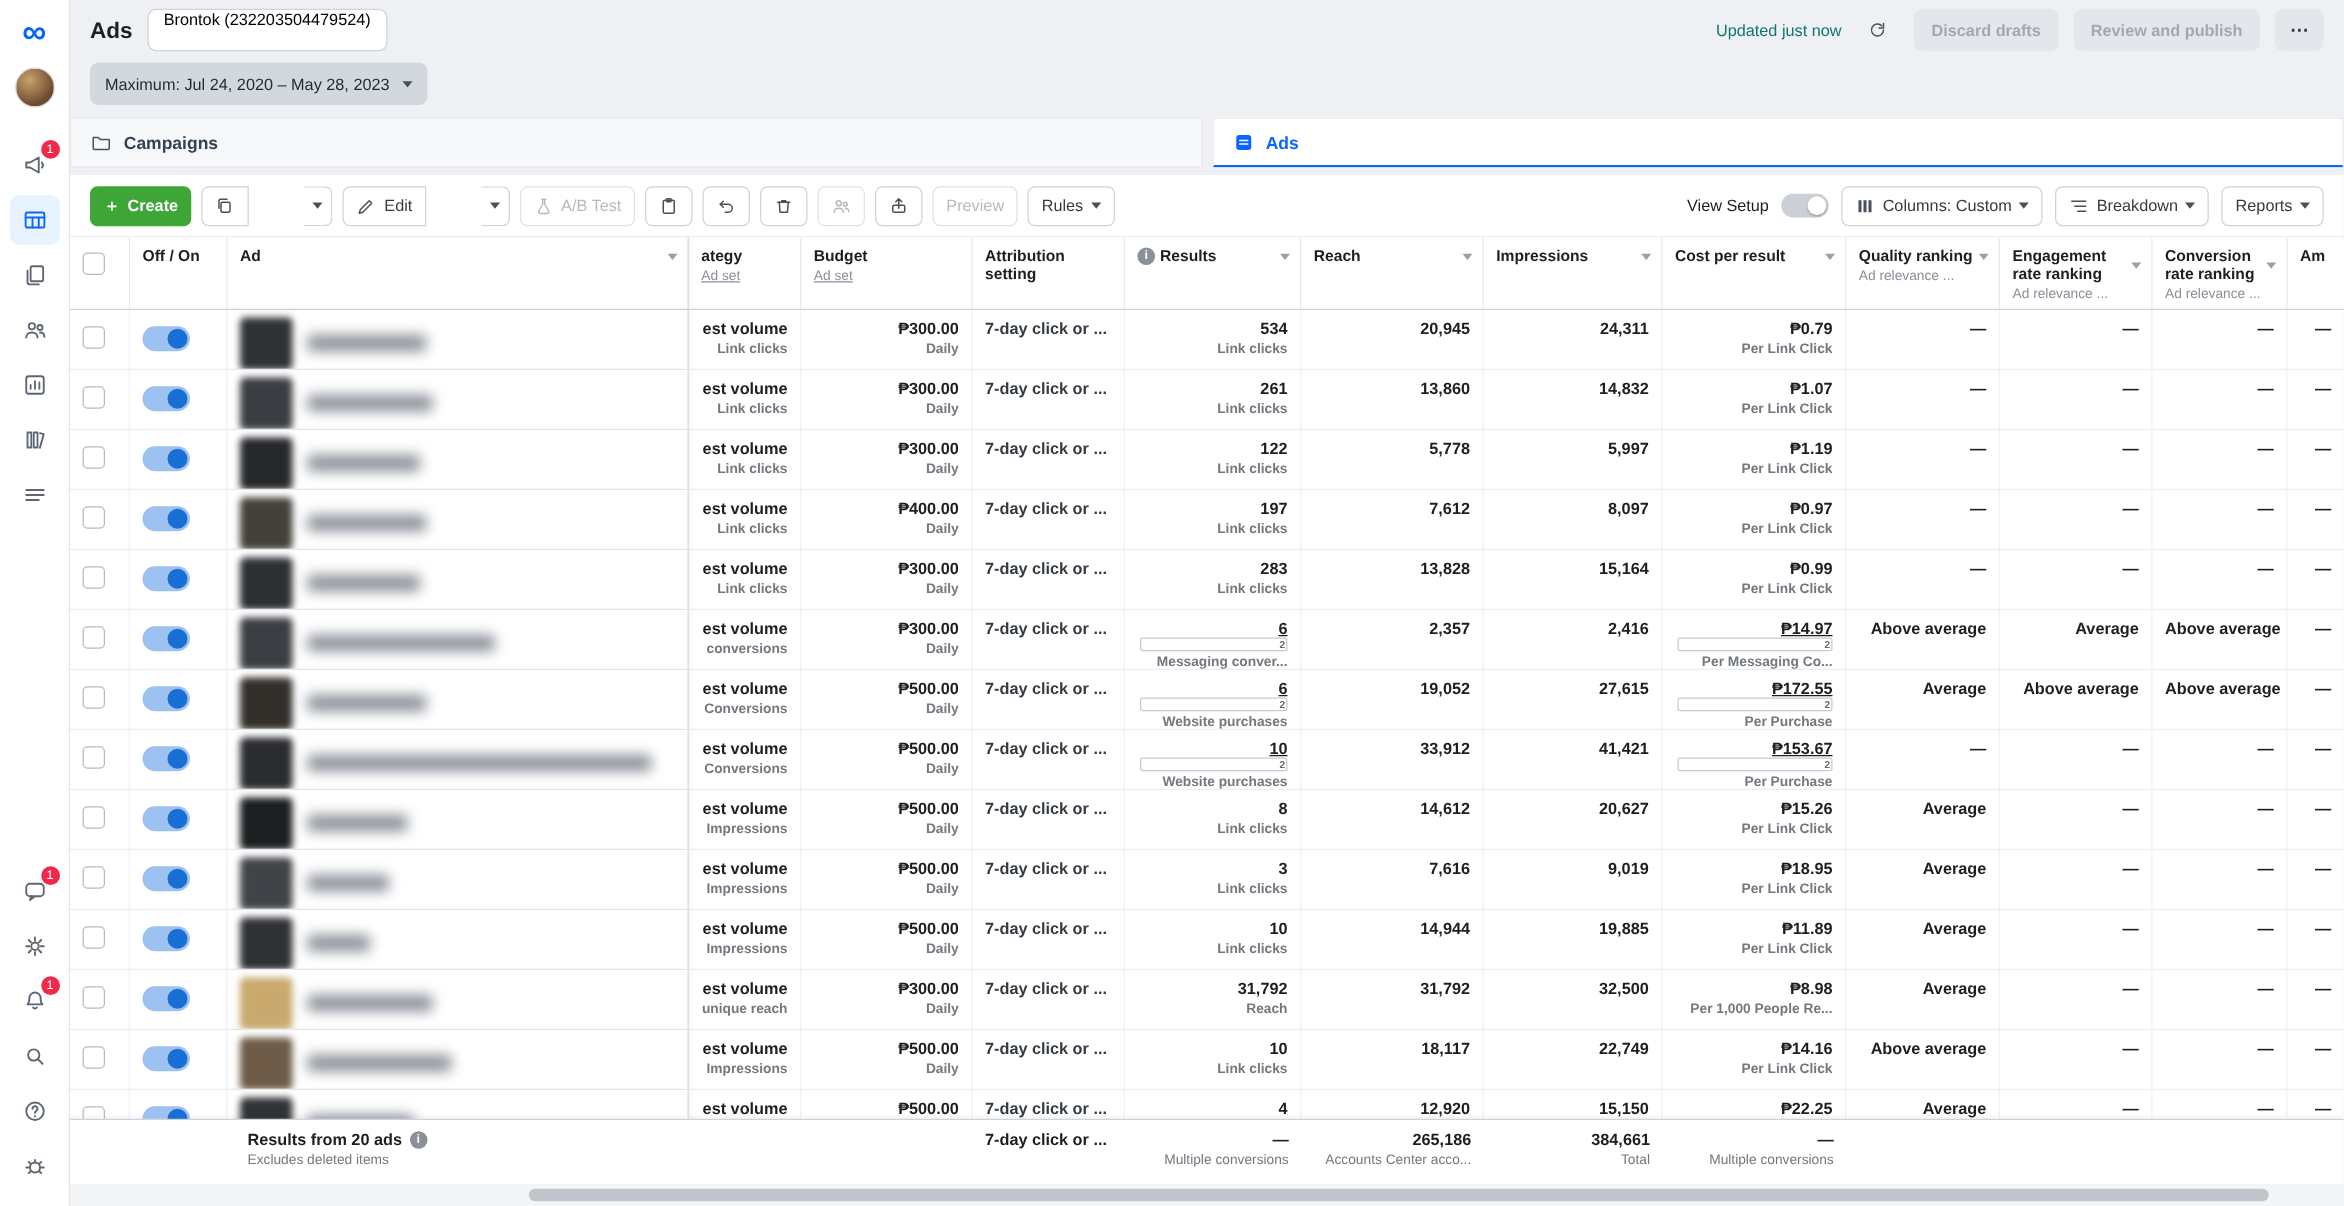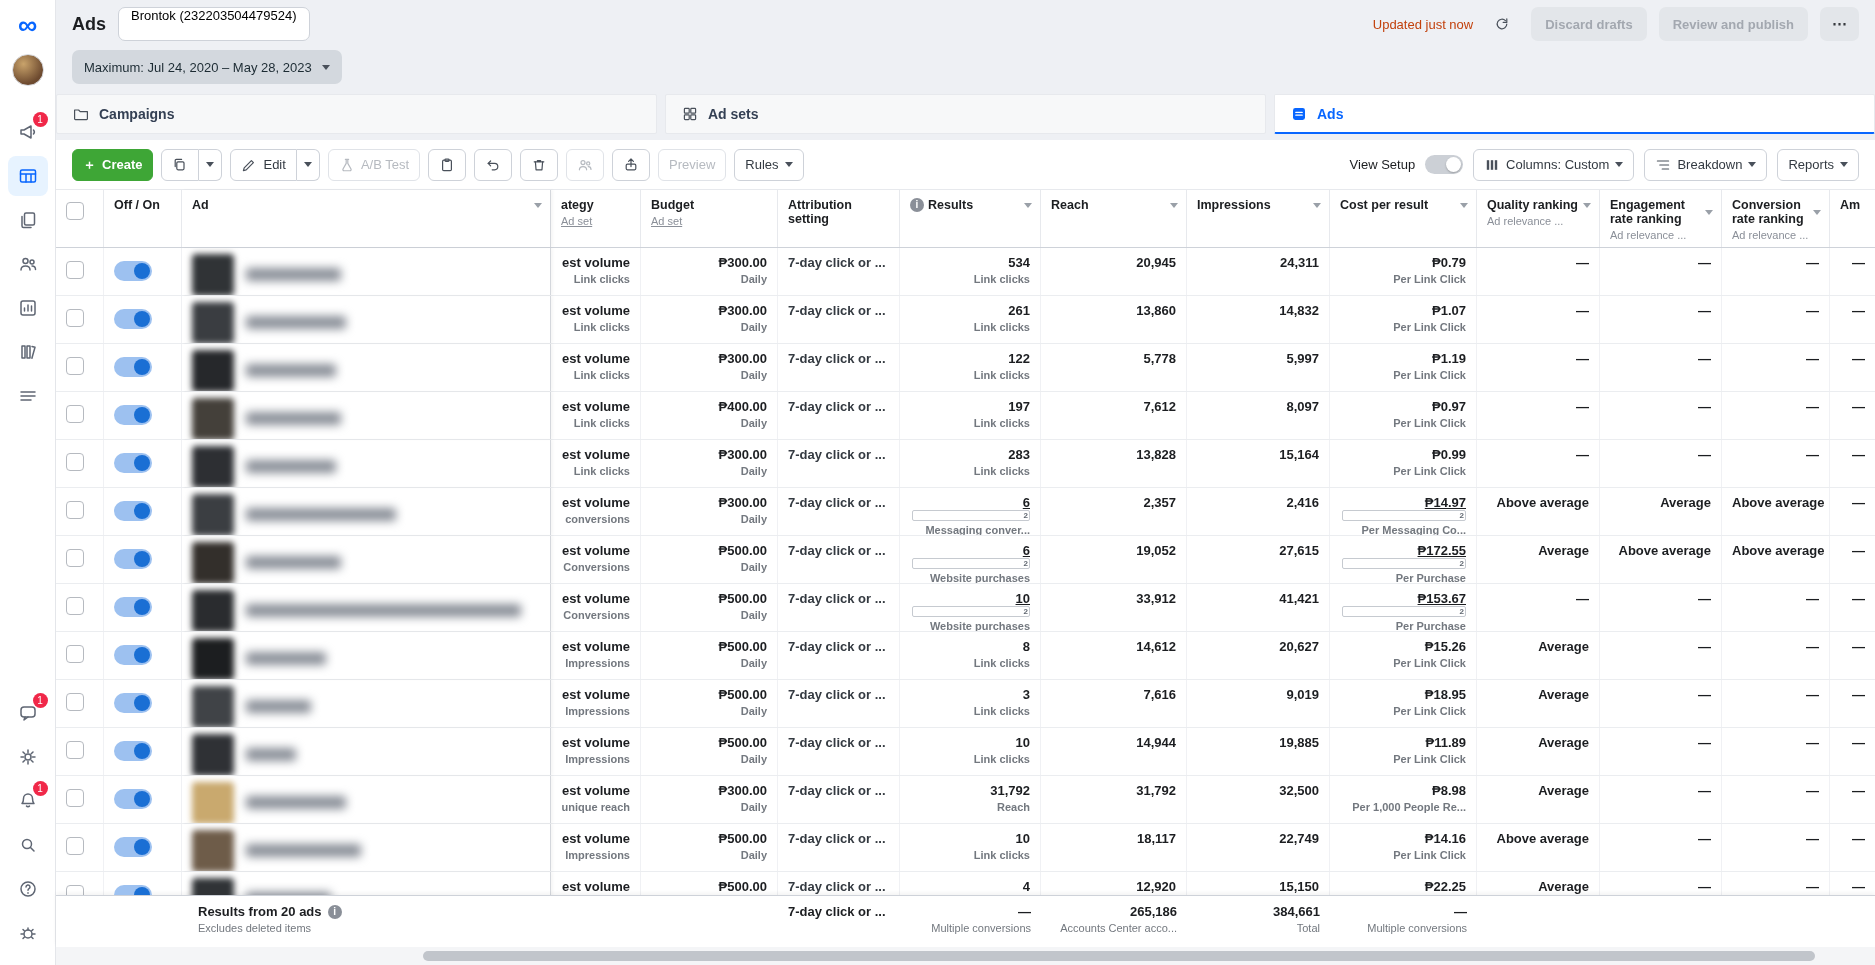--- a/index.html
+++ b/index.html
@@ -26,21 +26,21 @@
   
   .main { flex:1; display:flex; flex-direction:column; min-width:0; }
 
   .topbar { height:48px; display:flex; align-items:center; gap:12px; padding:0 16px; background:#eef0f4; }
   .page-title { font-size:18px; font-weight:bold; }
   .account-select { display:flex; align-items:center; gap:40px; background:#fff; border:1px solid #ced2d9;
     border-radius:7px; height:34px; padding:0 12px; font-size:13px; cursor:pointer;flex-direction:column; }
   .caret { width:0; height:0; border-left:4px solid transparent; border-right:4px solid transparent;
     border-top:5px solid #49505a; display:inline-block; }
   .spacer { flex:1; }
-  .updated { font-size:13px; color:#c2410c;margin-left:40px; }
+  .updated { font-size:13px; color:#0f766e;margin-left:40px; }
   .iconbtn { background:transparent; border:none; width:34px; height:34px; border-radius:7px;
     display:flex; align-items:center; justify-content:center; cursor:pointer; }
   .btn { height:34px; border-radius:7px; border:none; padding:0 14px; font-size:13px; font-weight:bold; cursor:pointer; }
   .btn.disabled { background:#e3e6ea; color:#a3a8b0; }
   .btn.more { background:#e3e6ea; color:#36393e; font-weight:bold; font-size:15px; padding:0 12px; }
 
   .searchrow { height:46px; display:flex; align-items:center; gap:14px; padding:0 16px 8px; background:#eef0f4; }
   .searchbox { flex:1; height:34px; background:#fff; border:1px solid #ced2d9; border-radius:8px;
     display:flex; align-items:center; gap:8px; padding:0 12px; cursor:text; }
   .searchbox .placeholder { color:#8a9099; font-size:13px; }
@@ -52,21 +52,21 @@
     align-items:center; gap:10px; padding:0 16px; font-size:14px; font-weight:bold; color:#344054; cursor:pointer; }
   .tab.active { background:#fff; color:#0866ff; border-bottom:2px solid #0866ff; }
 
   .toolbar { height:50px; background:#fff; display:flex; align-items:center; gap:8px; padding:0 16px;
     border-bottom:1px solid #e7e9ed; }
   .tbtn { height:32px; background:#fff; border:1px solid #ced2d9; border-radius:6px; display:flex;
     align-items:center; gap:6px; padding:0 10px; font-size:13px; color:#333a42; cursor:pointer; }
   .tbtn.disabled { color:#b6bac0; border-color:#e0e3e8; }
   .tbtn.disabled .tic { stroke:#b6bac0; }
   .tbtn.create { background:#3ea636; border-color:#3ea636; color:#fff; font-weight:bold; }
-  .split { display:flex; }
+  .split { display:flex;gap:44px; }
   .split .tbtn:first-child { border-top-right-radius:0; border-bottom-right-radius:0; }
   .split .tbtn:last-child { border-top-left-radius:0; border-bottom-left-radius:0; border-left:none; padding:0 7px; }
   .tic { width:16px; height:16px; stroke:#49505a; fill:none; stroke-width:1.5; stroke-linecap:round; stroke-linejoin:round; }
   .tic.fill { fill:#49505a; stroke:none; }
   .tb-right { margin-left:auto; display:flex; align-items:center; gap:10px; }
   .vs-label { font-size:13px; color:#1c1e21; }
   .vs-toggle { width:38px; height:19px; border-radius:10px; background:#ccd0d6; position:relative; cursor:pointer; }
   .vs-toggle::after { content:""; position:absolute; right:2px; top:2px; width:15px; height:15px;
     border-radius:50%; background:#fff; box-shadow:0 1px 2px rgba(0,0,0,.25); }
 
@@ -247,29 +247,20 @@
         <span class="caret"></span>
       </button>
     </div>
 
     <div class="tabsrow">
       <div class="tab">
         <svg class="tic" viewBox="0 0 20 20">
             <path d="M2 5h5l2 2h9v9a1 1 0 0 1-1 1H3a1 1 0 0 1-1-1V5z"></path>
           </svg>
         <span>Campaigns</span>
-      </div>
-      <div class="tab">
-        <svg class="tic" viewBox="0 0 20 20">
-            <rect x="3" y="3" width="6" height="6" rx="1"></rect>
-            <rect x="11" y="3" width="6" height="6" rx="1"></rect>
-            <rect x="3" y="11" width="6" height="6" rx="1"></rect>
-            <rect x="11" y="11" width="6" height="6" rx="1"></rect>
-          </svg>
-        <span>Ad sets</span>
       </div>
       <div class="tab active">
         <svg class="tic" viewBox="0 0 20 20">
             <rect x="2.5" y="2.5" width="15" height="15" rx="3" fill="#0866ff" stroke="none"></rect>
             <path d="M6 8h8M6 11.5h8" stroke="#fff" stroke-width="1.6"></path>
           </svg>
         <span>Ads</span>
       </div>
     </div>
 

